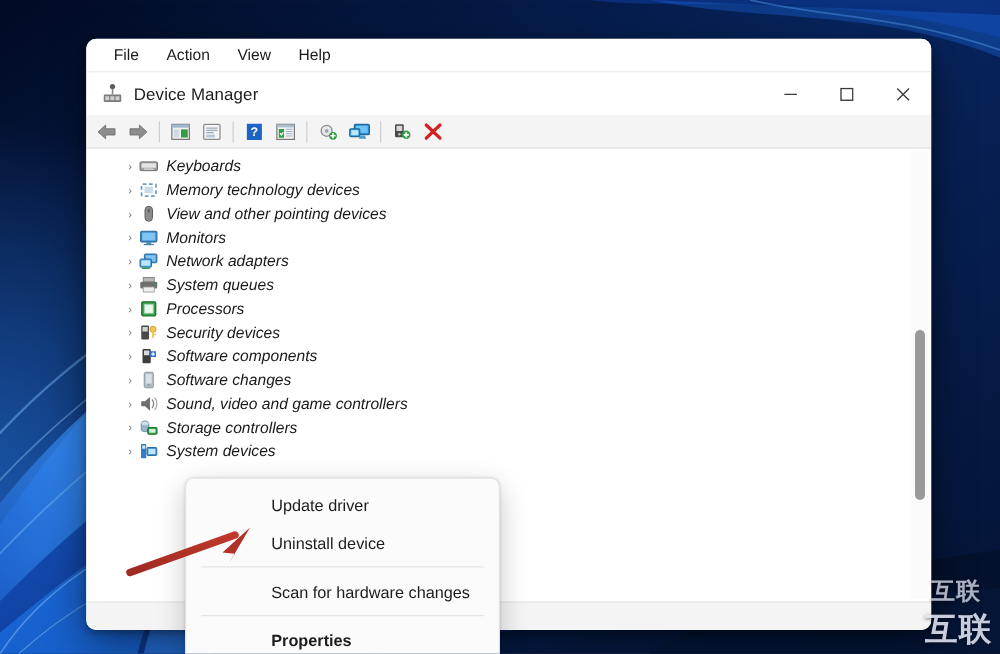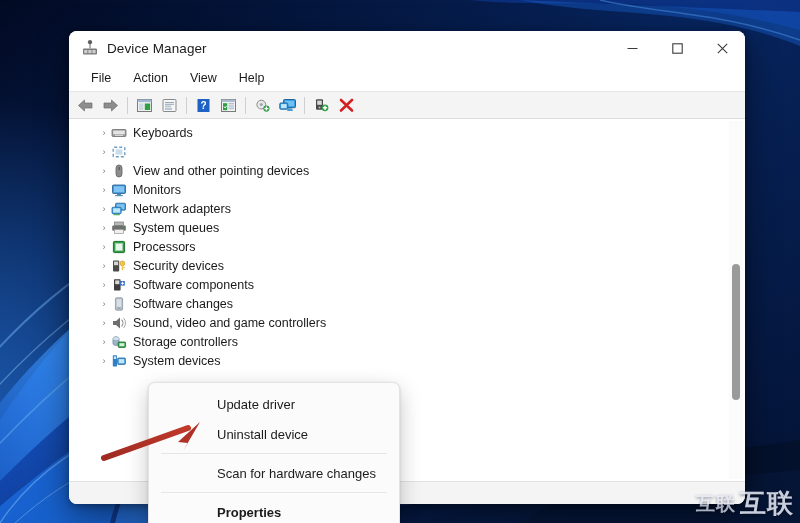--- a/index.html
+++ b/index.html
@@ -52,21 +52,21 @@
   }
   .tbtn{width:25px;height:22px;display:flex;align-items:center;justify-content:center;border-radius:2px;}
   .tsep{width:1px;height:17px;background:#cfcfcf;margin:0 4px;}
 
   
   #content{flex:1 1 auto;display:flex;background:#ffffff;position:relative;overflow:hidden;}
   #tree{flex:1 1 auto;padding-top:4px;overflow:hidden;position:relative;}
   .trow{height:19px;display:flex;align-items:center;padding-left:28px;}
   .chev{width:14px;flex:0 0 14px;color:#7b7b7b;font-size:9px;display:flex;align-items:center;justify-content:center;}
   .ticon{width:16px;height:16px;flex:0 0 16px;margin-right:6px;display:flex;align-items:center;justify-content:center;}
-  .tlabel{font-size:12.5px;color:#1a1a1a;white-space:nowrap;}
+  .tlabel{font-size:12.5px;color:#1a1a1a;white-space:nowrap;font-style:italic;}
 
   
   #vscroll{
     position:absolute;right:2px;top:2px;width:14px;bottom:2px;background:#fbfbfb;
   }
   #vthumb{position:absolute;left:3px;width:8px;border-radius:4px;background:#9a9a9a;}
 
   
   #statusbar{height:22px;flex:0 0 22px;background:#f4f4f4;border-top:1px solid #e2e2e2;}
 
@@ -92,20 +92,21 @@
 
   
   #watermark{
     position:absolute;right:6px;bottom:2px;z-index:60;
     display:flex;align-items:center;
     font-family:"DejaVu Sans",sans-serif;
     font-size:26px;font-weight:bold;color:rgba(235,240,255,.85);
     letter-spacing:1px;
     text-shadow:0 1px 3px rgba(0,0,0,.5);
     pointer-events:none;
+    flex-direction:column;
   }
   #watermark .wm-mark{font-size:19px;margin-right:4px;opacity:.85;}
 </style>
 </head>
 <body>
 
 <div id="wallpaper">
   <svg viewBox="0 0 800 523" preserveAspectRatio="none">
     <defs>
       <linearGradient id="bgg" x1="0" y1="0" x2="1" y2="1">
@@ -157,20 +158,27 @@
     <path d="M600 0 C 660 14, 720 12, 800 40" fill="none" stroke="#5fa9ff" stroke-width="1.4" opacity=".4"></path>
 
     <path d="M520 523 C 600 470, 690 455, 800 440 L800 523 Z" fill="#041028" opacity=".75"></path>
     <path d="M420 523 C 520 495, 640 486, 800 470 L800 523 Z" fill="#071a3f" opacity=".55"></path>
     <path d="M300 523 C 400 500, 520 492, 660 478" fill="none" stroke="#2b6ed0" stroke-width="1.1" opacity=".3"></path>
   </svg>
 </div>
 
 <div id="dm-window">
 
+  <div id="menubar">
+    <div class="menu-item">File</div>
+    <div class="menu-item">Action</div>
+    <div class="menu-item">View</div>
+    <div class="menu-item">Help</div>
+  </div>
+
   <div id="titlebar">
     <svg id="app-icon" viewBox="0 0 18 18">
       <rect x="2" y="9.5" width="14" height="6" rx="1" fill="#7a7a7a"></rect>
       <rect x="3.2" y="11" width="3.2" height="3.2" fill="#cfcfcf"></rect>
       <rect x="7.3" y="11" width="3.2" height="3.2" fill="#cfcfcf"></rect>
       <rect x="11.4" y="11" width="3.2" height="3.2" fill="#cfcfcf"></rect>
       <rect x="8.4" y="4.5" width="1.3" height="5" fill="#8a8a8a"></rect>
       <circle cx="9" cy="3.2" r="2.1" fill="#5d5d5d"></circle>
     </svg>
     <div id="app-title">Device Manager</div>
@@ -186,27 +194,20 @@
         </svg>
       </div>
       <div class="wbtn close">
         <svg width="11" height="11" viewBox="0 0 11 11">
           <path d="M0.8 0.8 L10.2 10.2 M10.2 0.8 L0.8 10.2" stroke="#3b3b3b" stroke-width="1.1" fill="none"></path>
         </svg>
       </div>
     </div>
   </div>
 
-  <div id="menubar">
-    <div class="menu-item">File</div>
-    <div class="menu-item">Action</div>
-    <div class="menu-item">View</div>
-    <div class="menu-item">Help</div>
-  </div>
-
   <div id="toolbar">
     <div class="tbtn">
       <svg width="17" height="15" viewBox="0 0 17 15">
         <path d="M7.5 2 L1.5 7.5 L7.5 13 L7.5 10 L15 10 L15 5 L7.5 5 Z" fill="#8d8d8d" stroke="#6f6f6f" stroke-width=".7" stroke-linejoin="round"></path>
       </svg>
     </div>
     <div class="tbtn">
       <svg width="17" height="15" viewBox="0 0 17 15">
         <path d="M9.5 2 L15.5 7.5 L9.5 13 L9.5 10 L2 10 L2 5 L9.5 5 Z" fill="#8d8d8d" stroke="#6f6f6f" stroke-width=".7" stroke-linejoin="round"></path>
       </svg>
@@ -293,20 +294,21 @@
           <span class="tlabel">Keyboards</span>
         </div>
         <div class="trow">
           <span class="chev">›</span>
           <span class="ticon">
             <svg width="16" height="16" viewBox="0 0 16 16">
               <rect x="2.2" y="3.2" width="11.6" height="9.6" rx="1" fill="none" stroke="#6f9ec4" stroke-width="1.4" stroke-dasharray="3 2"></rect>
               <rect x="4.6" y="5.4" width="6.8" height="5.2" fill="#c8dcec"></rect>
             </svg>
           </span>
+          <span class="tlabel">Memory technology devices</span>
         </div>
         <div class="trow">
           <span class="chev">›</span>
           <span class="ticon">
             <svg width="16" height="16" viewBox="0 0 16 16">
               <rect x="5" y="2" width="6" height="12" rx="3" fill="#8c8c8c" stroke="#5f5f5f" stroke-width=".8"></rect>
               <rect x="7.6" y="4" width="1" height="3" fill="#4a4a4a"></rect>
             </svg>
           </span>
           <span class="tlabel">View and other pointing devices</span>

